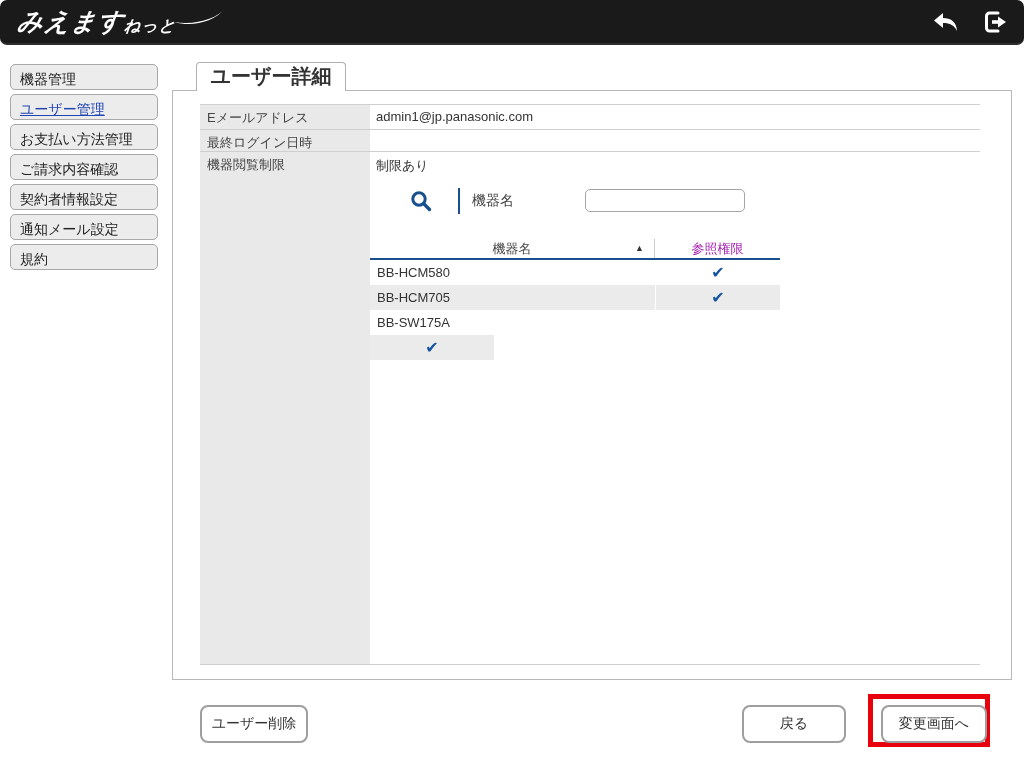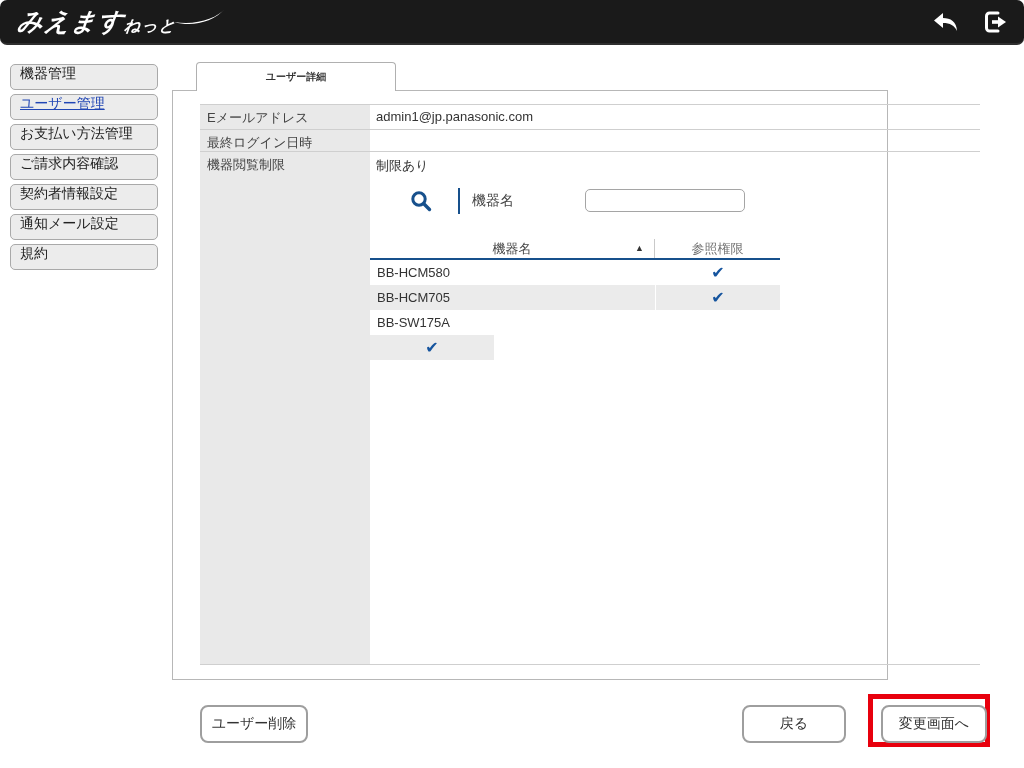--- a/index.html
+++ b/index.html
@@ -18,35 +18,35 @@
   .logo-main { font-size: 25px; transform: skewX(-8deg); }
   .logo-sub { font-size: 16px; padding-bottom: 1px; transform: skewX(-8deg); }
   .logo-swoosh { position: relative; top: -6px; left: -2px; }
   .topbar-icons { display: flex; align-items: center; gap: 20px; }
   .tb-icon { width: 30px; height: 30px; display: flex; align-items: center; justify-content: center; cursor: pointer; }
 
   
   .sidebar { position: absolute; left: 10px; top: 64px; width: 148px; display: flex; flex-direction: column; gap: 4px; }
   .side-item {
     height: 26px; background: #ececec; border: 1px solid #a9a9a9; border-radius: 5px;
-    font-size: 14px; color: #222; display: flex; align-items: flex-start; padding: 0 9px;
+    font-size: 14px; color: #222; display: flex; align-items: flex-end; padding: 0 9px;
     cursor: pointer; white-space: nowrap; overflow: hidden;
   }
   .side-item.active span { color: #2146b4; text-decoration: underline; font-weight: normal; }
 
   
   .tab {
-    position: absolute; left: 196px; top: 62px; width: 200px; height: 29px;
+    position: absolute; left: 196px; top: 62px; width: 150px; height: 29px;
     background: #fff; border: 1px solid #b0b0b0; border-bottom: none;
     border-radius: 4px 4px 0 0; z-index: 2;
-    display: flex; align-items: center; justify-content: center;
-    font-size: 10px; font-weight: bold; color: #333; cursor: pointer;
+    display: flex; align-items: flex-start; justify-content: center;
+    font-size: 20px; font-weight: bold; color: #333; cursor: pointer;
   }
   .panel {
-    position: absolute; left: 172px; top: 90px; width: 716px; height: 590px;
+    position: absolute; left: 172px; top: 90px; width: 840px; height: 590px;
     background: #fff; border: 1px solid #b7b7b7;
   }
   .panel-inner { position: absolute; left: 27px; top: 13px; width: 780px; bottom: 14px; display: flex; flex-direction: column; }
 
   .detail-row { display: flex; border-bottom: 1px solid #cfcfcf; }
   .detail-row.first { border-top: 1px solid #cfcfcf; height: 26px; }
   .detail-row.second { height: 22px; }
   .detail-row.tall { flex: 1; }
   .d-label { width: 170px; background: #e9e9e9; font-size: 13px; color: #444; padding: 4px 6px 0 7px; }
   .d-value { flex: 1; font-size: 13px; color: #333; padding: 4px 6px 0 6px; }
@@ -62,21 +62,21 @@
     position: absolute; left: 215px; top: 3px; width: 160px; height: 23px;
     border: 1px solid #a5a5a5; border-radius: 5px; font-size: 13px; padding: 0 6px;
     font-family: "Liberation Sans", sans-serif; outline: none;
   }
 
   
   .dev-table { position: absolute; left: 0; top: 87px; width: 410px; }
   .dev-head { display: flex; height: 21px; border-bottom: 2px solid #17508c; }
   .dh-name { width: 285px; position: relative; border-right: 1px solid #c9c9c9; font-size: 13px; color: #444; display: flex; align-items: center; justify-content: center; cursor: pointer; }
   .sort-arrow { position: absolute; right: 10px; top: 4px; font-size: 9px; color: #333; }
-  .dh-perm { width: 125px; font-size: 13px; color: #737373; display: flex; align-items: center; justify-content: center; cursor: pointer; text-align: right; }
+  .dh-perm { width: 125px; font-size: 13px; color: #a21caf; display: flex; align-items: center; justify-content: center; cursor: pointer; text-align: right; }
   .dev-row { display: flex; height: 25px; }
   .dev-row.stripe .cell { background: #ebebeb; }
   .dev-row .cell { background: #fff; }
   .cell-name { width: 285px; font-size: 13px; color: #333; display: flex; align-items: center; padding-left: 7px; margin-right: 1px; }
   .cell-perm { width: 124px; display: flex; align-items: center; justify-content: center; color: #15549e; font-size: 16px; font-weight: bold; }
 
   
   .footer-btn {
     position: absolute; height: 38px; background: #fff; border: 2px solid #9e9e9e; border-radius: 8px;
     font-size: 14px; color: #333; display: flex; align-items: center; justify-content: center;

